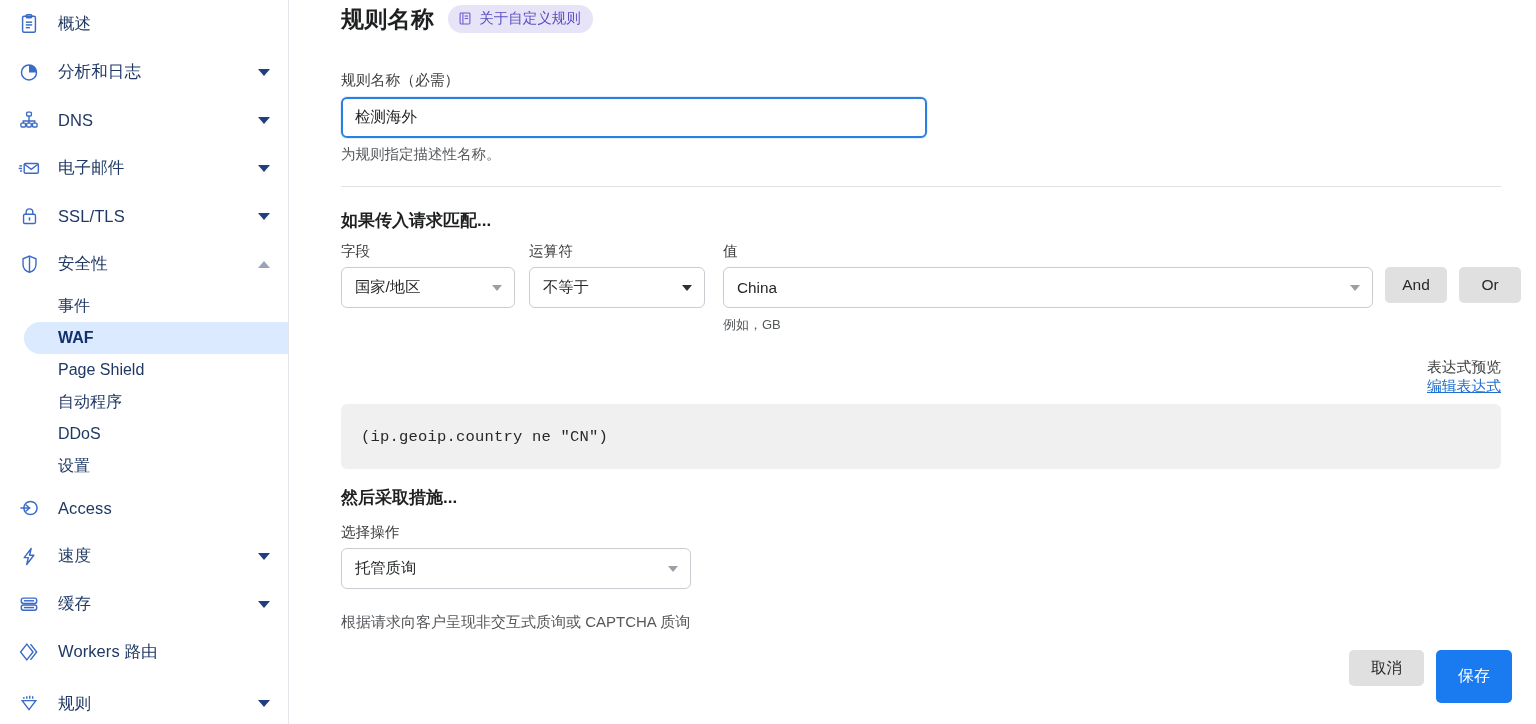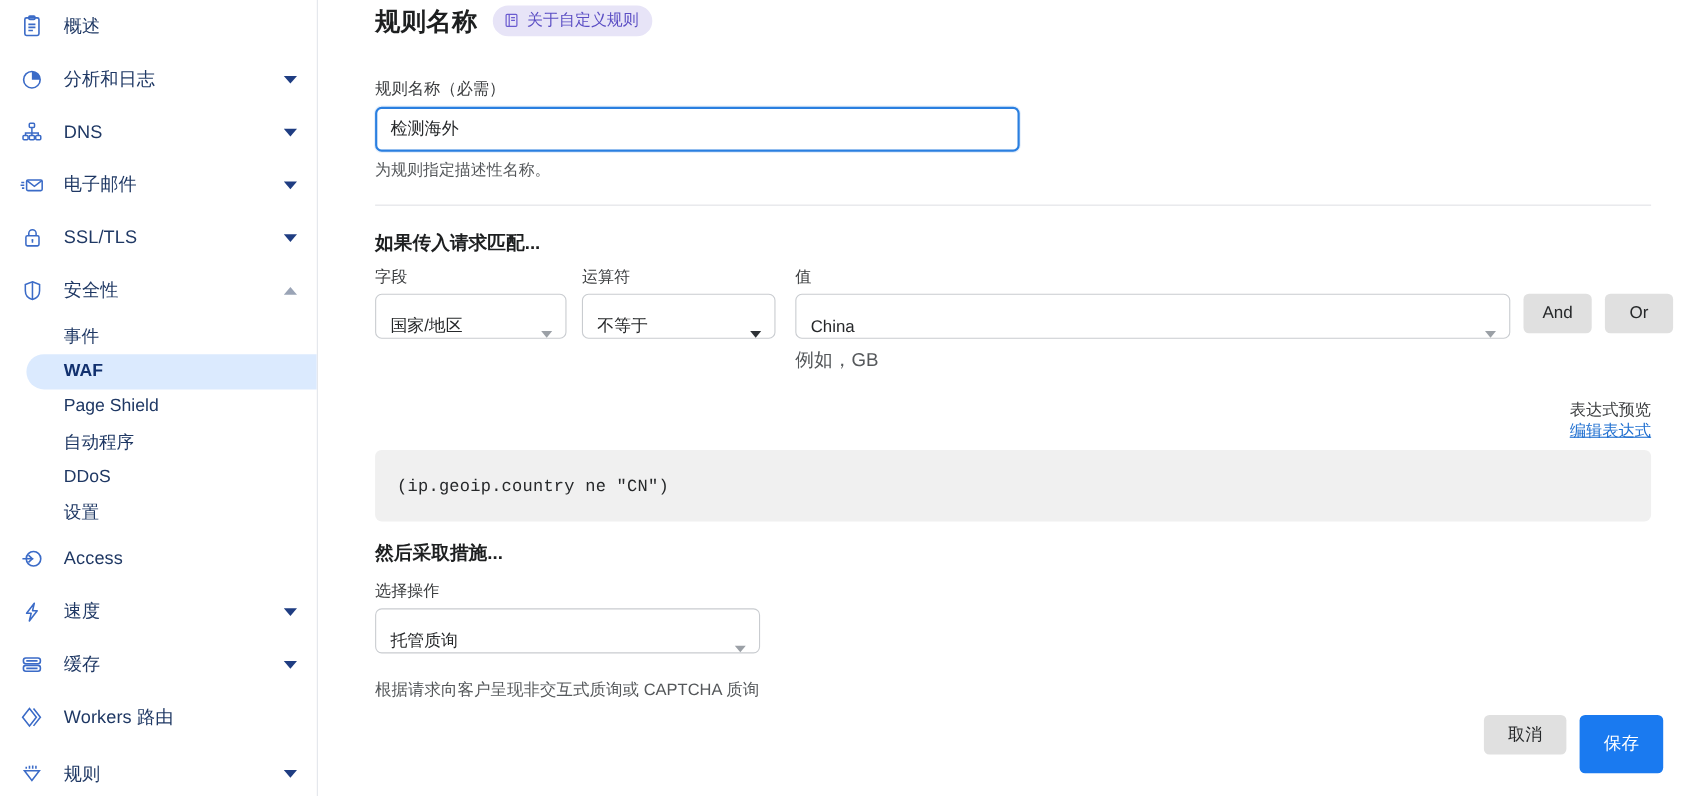--- a/index.html
+++ b/index.html
@@ -165,21 +165,21 @@
     margin-bottom: 7px;
     height: 18px;
   }
   .select {
     position: relative;
     height: 41px;
     border: 1px solid #c9ccd0;
     border-radius: 6px;
     background: #fff;
     display: flex;
-    align-items: flex-end;
+    align-items: center;
     padding: 0 30px 0 13px;
     font-size: 15.3px;
     color: #26282a;
     cursor: pointer;
     white-space: nowrap;
   }
   .select .chev {
     position: absolute;
     right: 12px;
     width: 0; height: 0;
@@ -187,21 +187,21 @@
     border-right: 5px solid transparent;
     border-top: 6px solid #9ba0a6;
   }
   .select .chev.dark { border-top-color: #2d3135; }
   .sel-field { width: 174px; }
   .sel-op { width: 176px; }
   .sel-value { width: 650px; }
   .gap14 { width: 14px; flex: 0 0 14px; }
   .gap18 { width: 18px; flex: 0 0 18px; }
   .hint {
-    font-size: 17px;
+    font-size: 13px;
     color: #55585b;
     margin-top: 8px;
   }
   .btn-gray {
     height: 36px;
     min-width: 62px;
     padding: 0 16px;
     background: #e0e0e0;
     border: none;
     border-radius: 5px;

